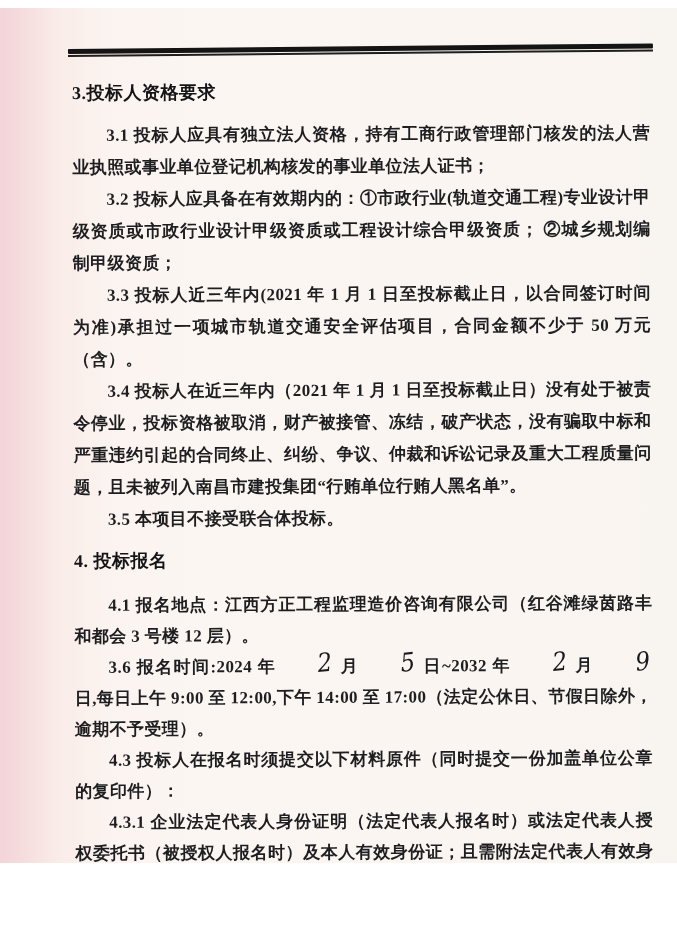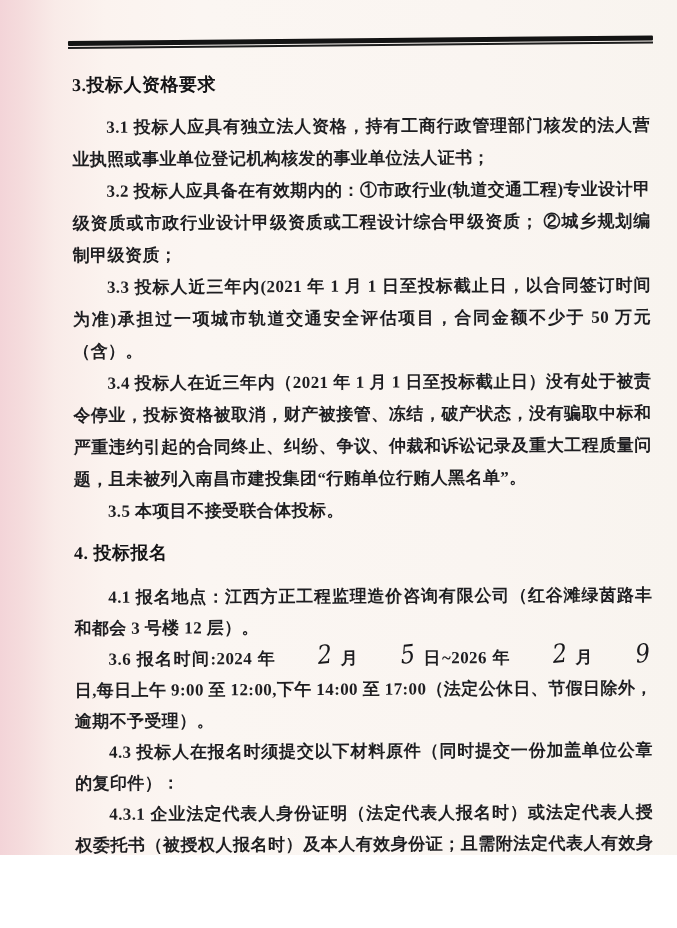--- a/index.html
+++ b/index.html
@@ -6,20 +6,21 @@
   body {
     width: 677px; height: 928px; overflow: hidden;
     font-family: "Liberation Serif", serif;
   }
   .page {
     position: relative; width: 677px; height: 855px; overflow: hidden;
     background:
       linear-gradient(90deg,
         #f3d4d8 0px, #f5dcdd 22px, #f9ebe8 55px,
         #fbf3ef 105px, #fbf6f2 200px, #faf5f1 480px, #f8f4ef 677px);
+    margin-top: 8px;
   }
   .top-rule {
     position: absolute; left: 68px; top: 41px; width: 585px;
     transform: rotate(-0.55deg); transform-origin: left center;
   }
   .rule-thick { height: 5px; background: #141414; border-radius: 1px; }
   .rule-thin  { height: 2px; background: #1e1e1e; margin-top: 1px; }
   .content {
     position: absolute; left: 72px; top: 72px; width: 578px;
     color: #1e1e21;
@@ -66,21 +67,21 @@
       <p>3.3 投标人近三年内(2021 年 1 月 1 日至投标截止日，以合同签订时间为准)承担过一项城市轨道交通安全评估项目，合同金额不少于 50 万元（含）。</p>
       <p>3.4 投标人在近三年内（2021 年 1 月 1 日至投标截止日）没有处于被责令停业，投标资格被取消，财产被接管、冻结，破产状态，没有骗取中标和严重违约引起的合同终止、纠纷、争议、仲裁和诉讼记录及重大工程质量问题，且未被列入南昌市建投集团“行贿单位行贿人黑名单”。</p>
       <p>3.5 本项目不接受联合体投标。</p>
     </div>
 
     <h2 class="sec-h" id="h-sec4">4. 投标报名</h2>
 
     <div class="sec s4">
       <p>4.1 报名地点：江西方正工程监理造价咨询有限公司（红谷滩绿茵路丰和都会 3 号楼 12 层）。</p>
 
-      <p><span>3.6 报名时间:2024 年 </span><span class="hand">2</span><span> 月 </span><span class="hand">5</span><span> 日~2026 年 </span><span class="hand">2</span><span> 月 </span><span class="hand">9</span><span> 日,每日上午 9:00 至 12:00,下午 14:00 至 17:00（法定公休日、节假日除外，逾期不予受理）。</span></p>
+      <p><span>3.6 报名时间:2024 年 </span><span class="hand">2</span><span> 月 </span><span class="hand">5</span><span> 日~2032 年 </span><span class="hand">2</span><span> 月 </span><span class="hand">9</span><span> 日,每日上午 9:00 至 12:00,下午 14:00 至 17:00（法定公休日、节假日除外，逾期不予受理）。</span></p>
 
       <p>4.3 投标人在报名时须提交以下材料原件（同时提交一份加盖单位公章的复印件）：</p>
       <p>4.3.1 企业法定代表人身份证明（法定代表人报名时）或法定代表人授权委托书（被授权人报名时）及本人有效身份证；且需附法定代表人有效身份证原件或法定代表人授权委托书原件和授权委托人有效身份证原件及投标截止日前一年（12 个月）内任意连续三个月在本单位的社保证明材料（缴纳单位名称必须与投标人名称一致）；</p>
 
     </div>
 
   </div>
 </div>
 
 </body></html>

